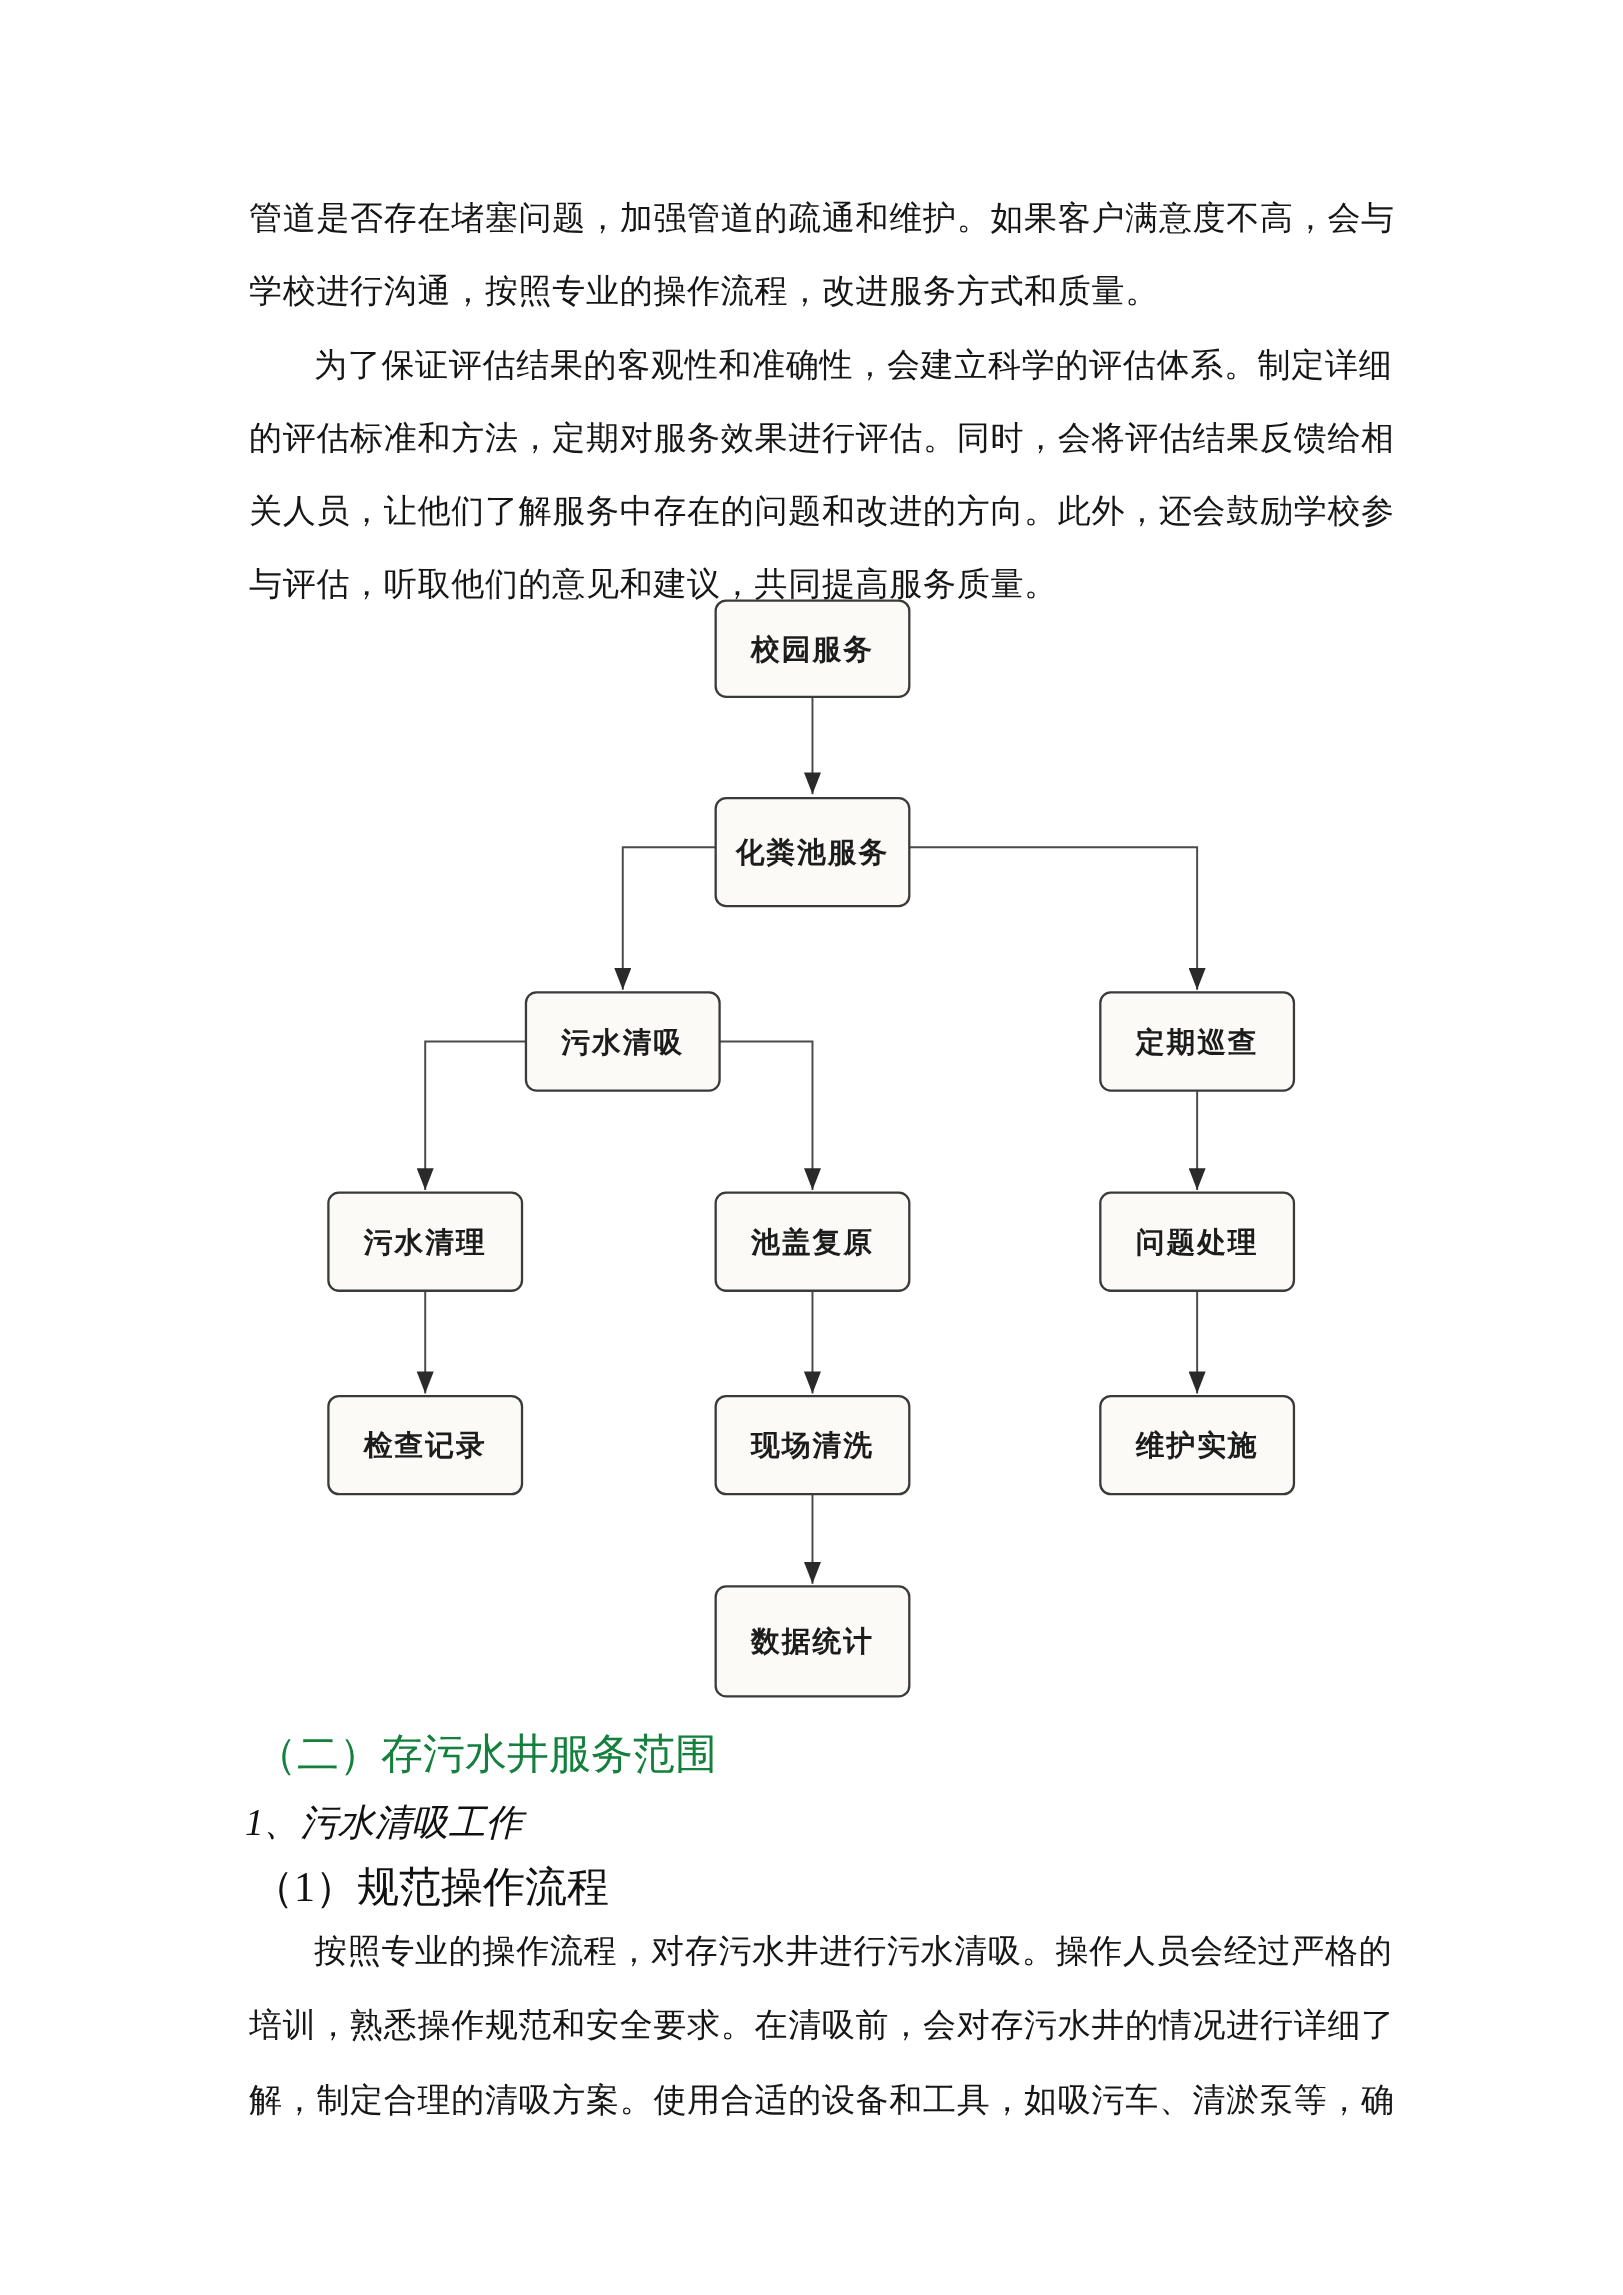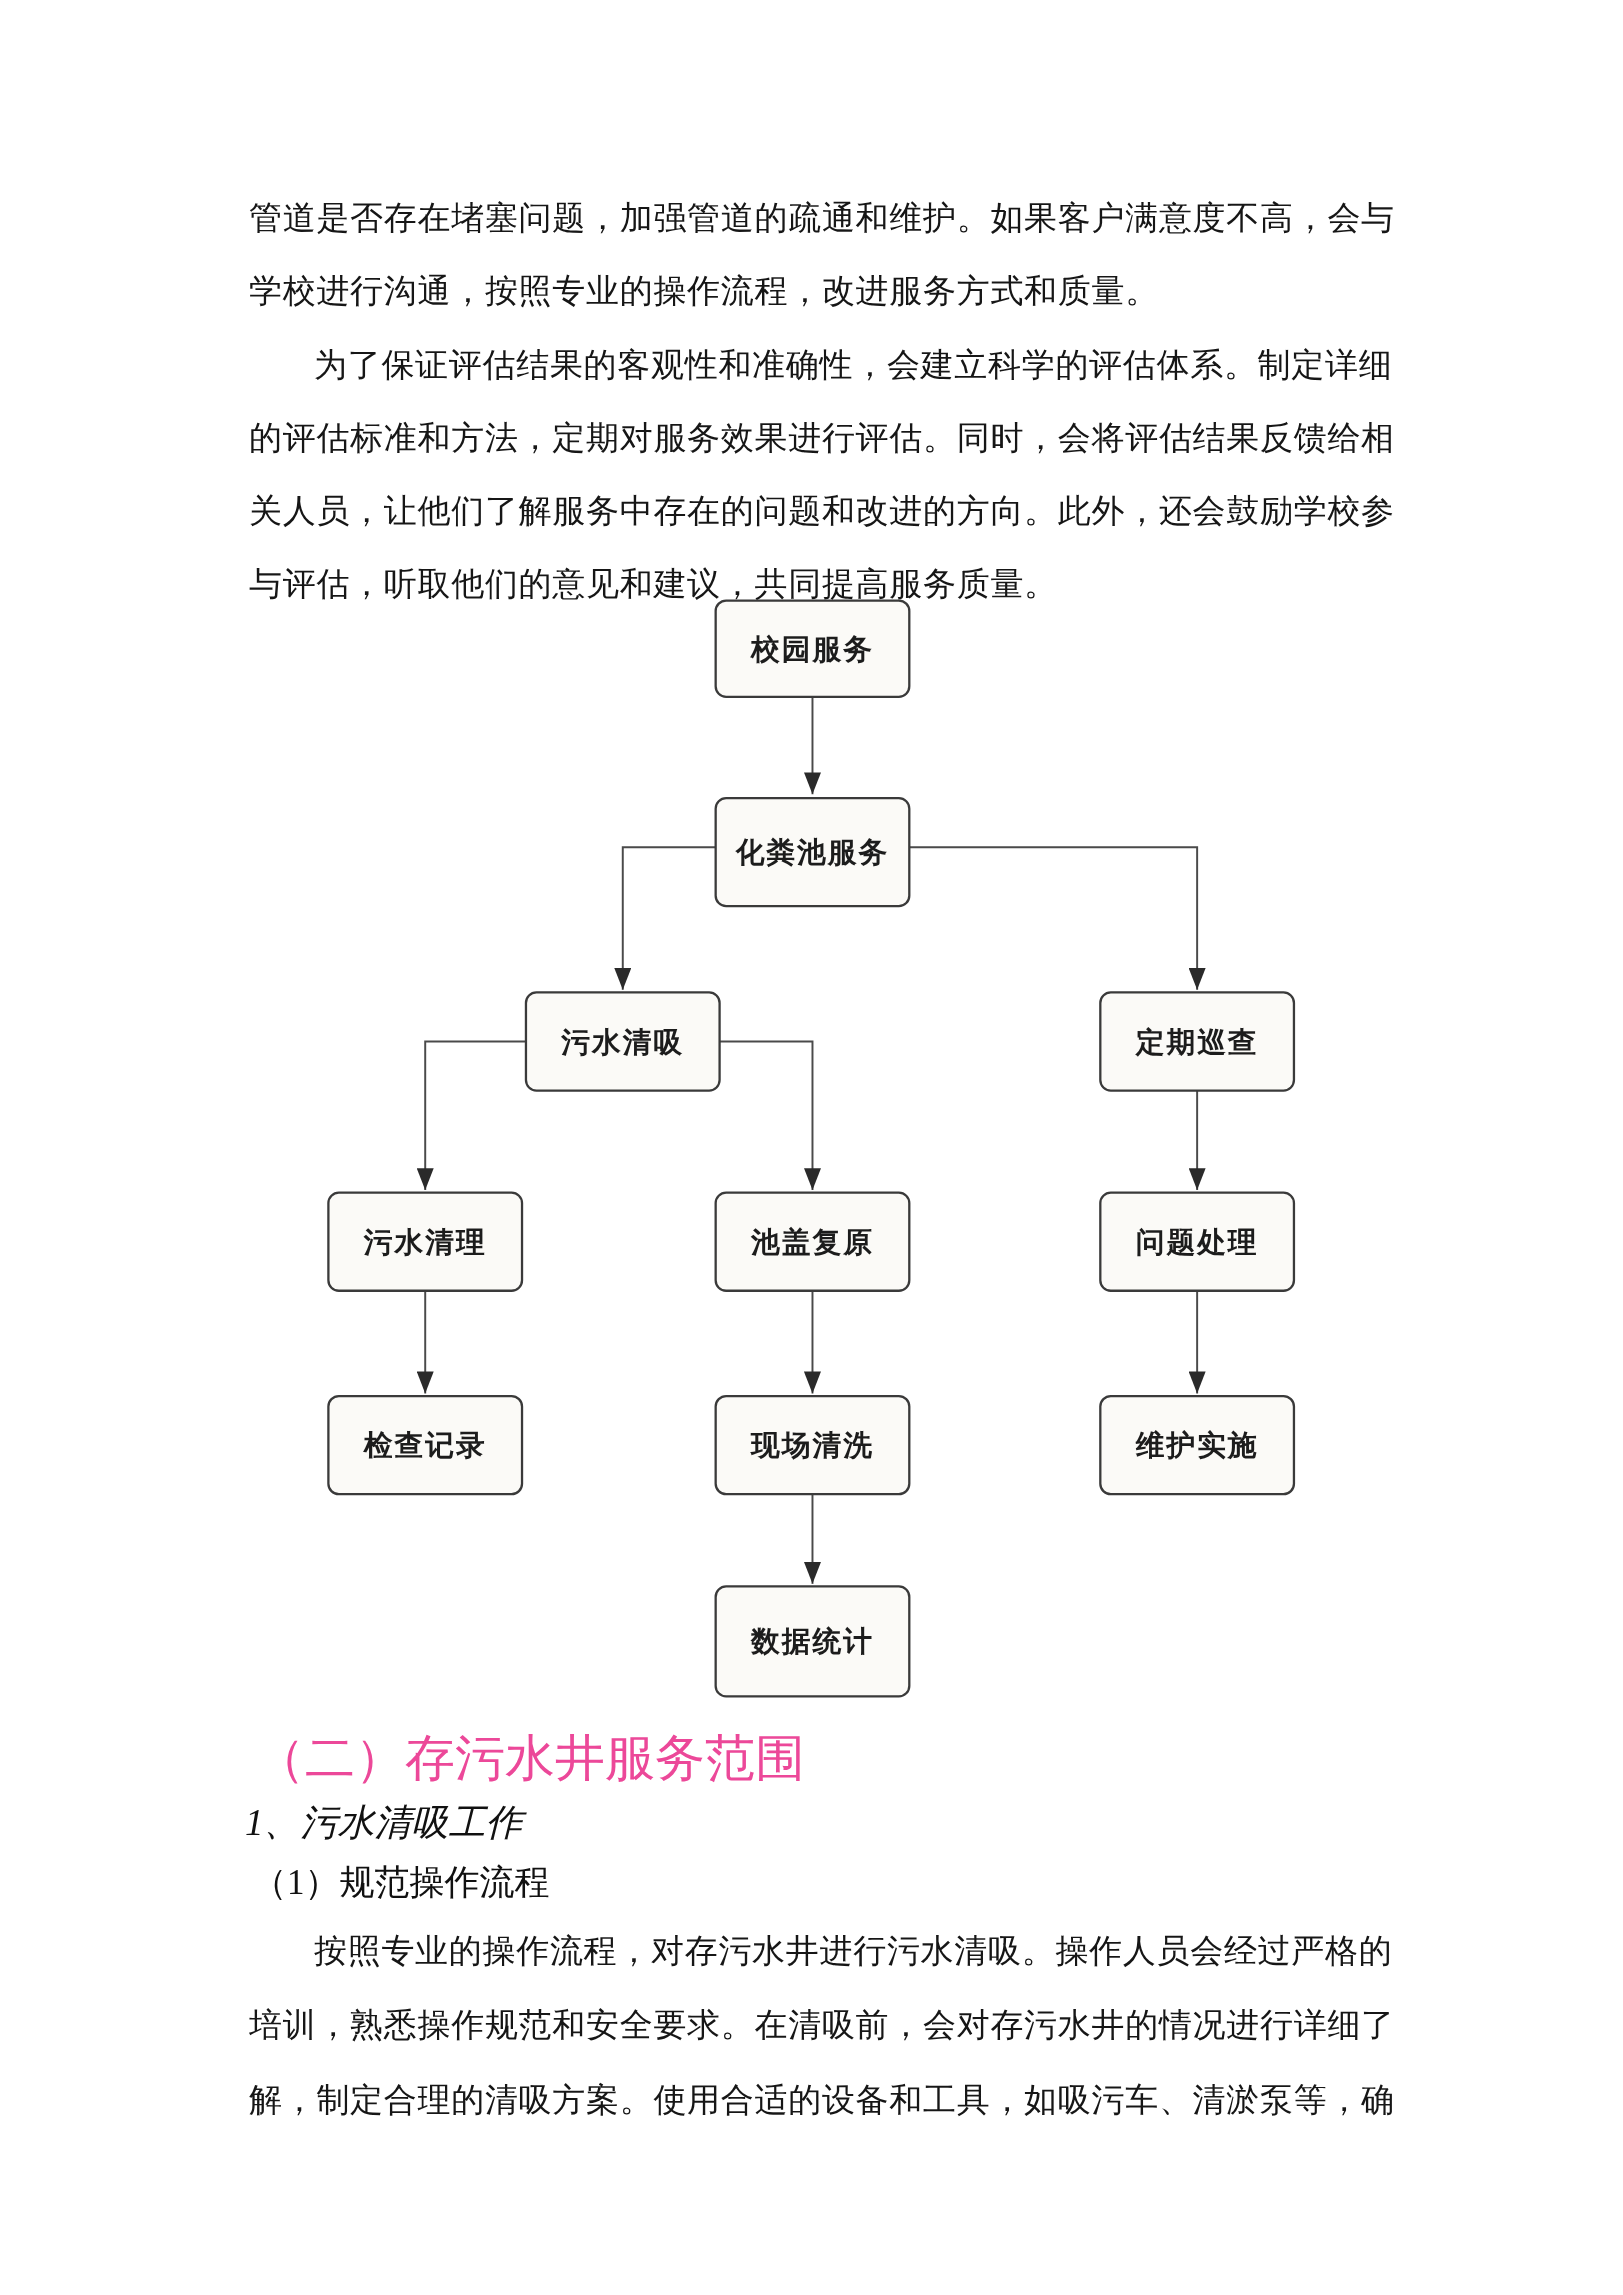--- a/index.html
+++ b/index.html
@@ -14,34 +14,34 @@
   .tline{
     position:absolute;
     font-size:33px;line-height:1.18;
     letter-spacing:0.7px;
     white-space:pre;
     color:#161616;
     text-align:right;
   }
   .h-section{
     position:absolute;
-    font-size:50px;line-height:1.1;
-    color:#ec4899;
+    font-size:42px;line-height:1.1;
+    color:#15803d;
     white-space:pre;
   }
   .h-sub1{
     position:absolute;
     font-size:37px;line-height:1.1;
     color:#111111;
     white-space:pre;
     font-style:italic;
   }
   .h-sub2{
     position:absolute;
-    font-size:35px;line-height:1.1;
+    font-size:42px;line-height:1.1;
     color:#111111;
     white-space:pre;
   }
   svg.flow{position:absolute;left:0;top:0;}
   .node-box{
     fill:#fbfaf7;
     stroke:#3a3a3a;
     stroke-width:3.5;
   }
   .node-label{

